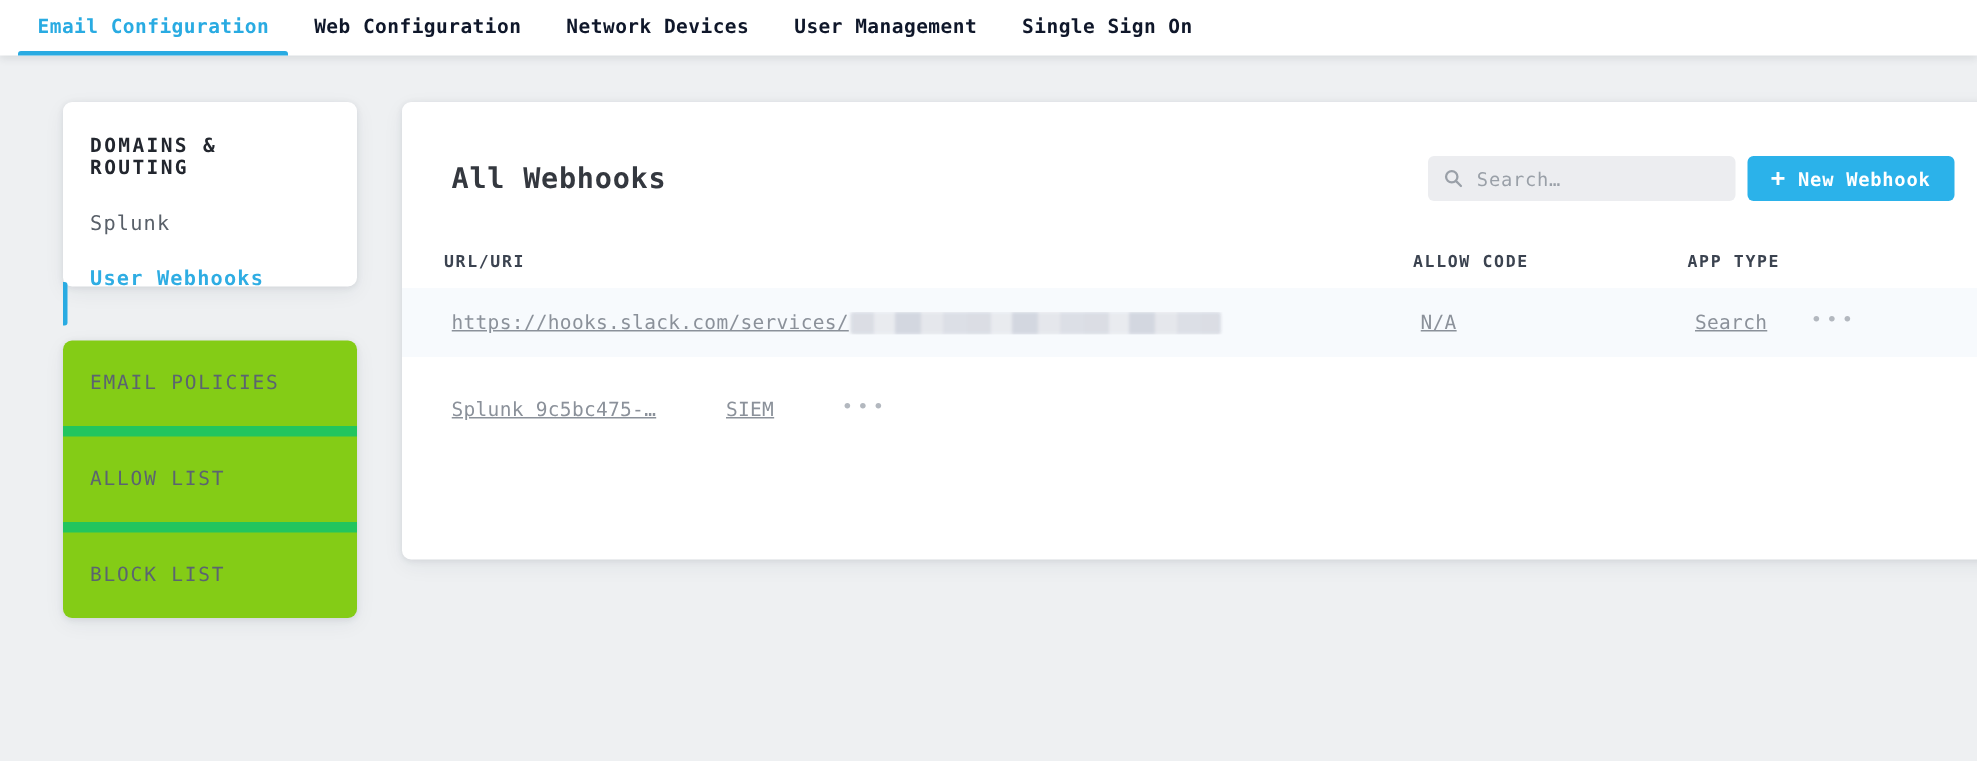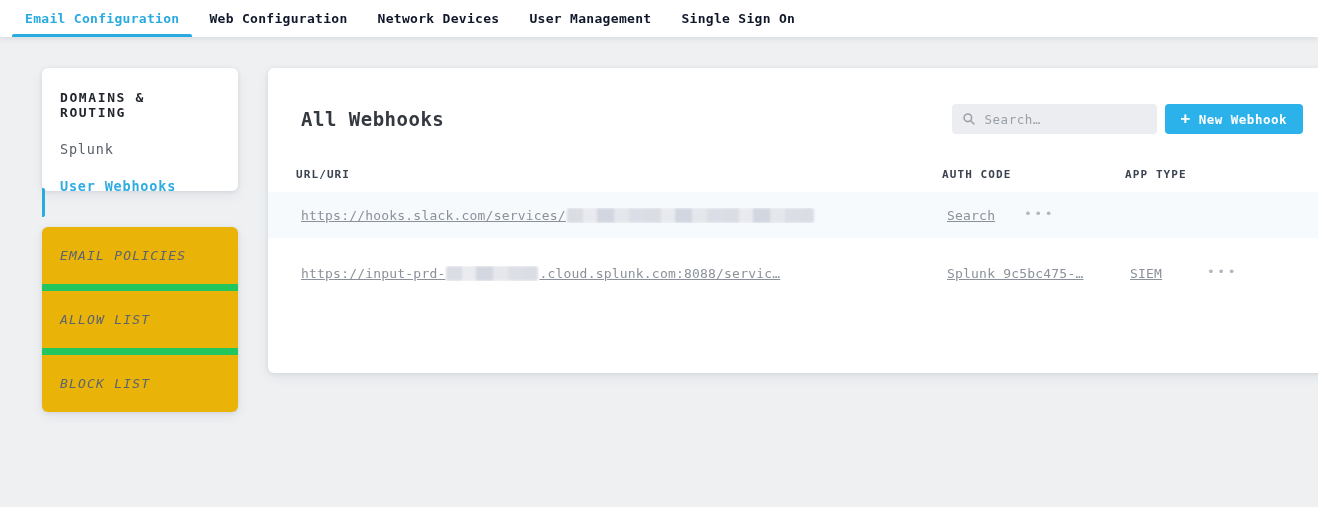--- a/index.html
+++ b/index.html
@@ -37,21 +37,21 @@
   
   .side-card1 { position:absolute; left:42px; top:31px; width:196px; height:123px; padding:22px 18px; overflow:hidden; }
   .side-heading { font-size:13px; font-weight:700; color:#22262e; letter-spacing:1.6px; }
   .side-item { position:relative; margin-top:21px; font-size:13.5px; color:#596069; letter-spacing:.8px; cursor:pointer; }
   .side-item.active { color:#2fade3; font-weight:700; }
   .active-bar {
     position:absolute; left:42px; top:151px; width:3px; height:29px;
     background:#29abe2; border-radius:0 2px 2px 0; z-index:6;
   }
 
-  .side-card2 { position:absolute; left:42px; top:190px; width:196px; background:#eab308; overflow:hidden;font-style:italic; }
+  .side-card2 { position:absolute; left:42px; top:190px; width:196px; background:#84cc16; overflow:hidden; }
   .side-section {
     padding:18px 18px; font-size:13px; color:#5b6470; letter-spacing:1.2px;
     line-height:21px; border-top:7px solid #22c55e; cursor:pointer; min-height:54px;
     display:flex; align-items:center;
   }
   .side-section:first-child { border-top:none; }
 
   
   .main-card { position:absolute; left:268px; top:31px; width:1067px; height:305px; }
   .main-header { display:flex; align-items:center; padding:36px 32px 0 33px; }
@@ -151,43 +151,39 @@
         <button class="new-btn">
           <span class="plus">+</span>
           <span>New Webhook</span>
         </button>
       </div>
 
       <div class="table">
 
         <div class="t-row t-head">
           <div class="cell col-url">URL/URI</div>
-          <div class="cell col-auth">AUTH CODE</div>
+          <div class="cell col-auth">ALLOW CODE</div>
           <div class="cell col-app">APP TYPE</div>
           <div class="cell col-actions"></div>
         </div>
 
         <div class="t-row t-body-row striped">
           <div class="col-url">
             <span>https://hooks.slack.com/services/</span>
               <span class="redact long"></span>
               <span></span>
           </div>
+          <div class="col-auth">N/A</div>
           <div class="col-app">Search</div>
           <div class="col-actions">
             <span class="more-dots">•••</span>
           </div>
         </div>
 
         <div class="t-row t-body-row">
-          <div class="col-url">
-            <span>https://input-prd-</span>
-              <span class="redact short"></span>
-              <span>.cloud.splunk.com:8088/servic…</span>
-          </div>
           <div class="col-auth">Splunk 9c5bc475-…</div>
           <div class="col-app">SIEM</div>
           <div class="col-actions">
             <span class="more-dots">•••</span>
           </div>
         </div>
 
       </div>
     </div>
 

